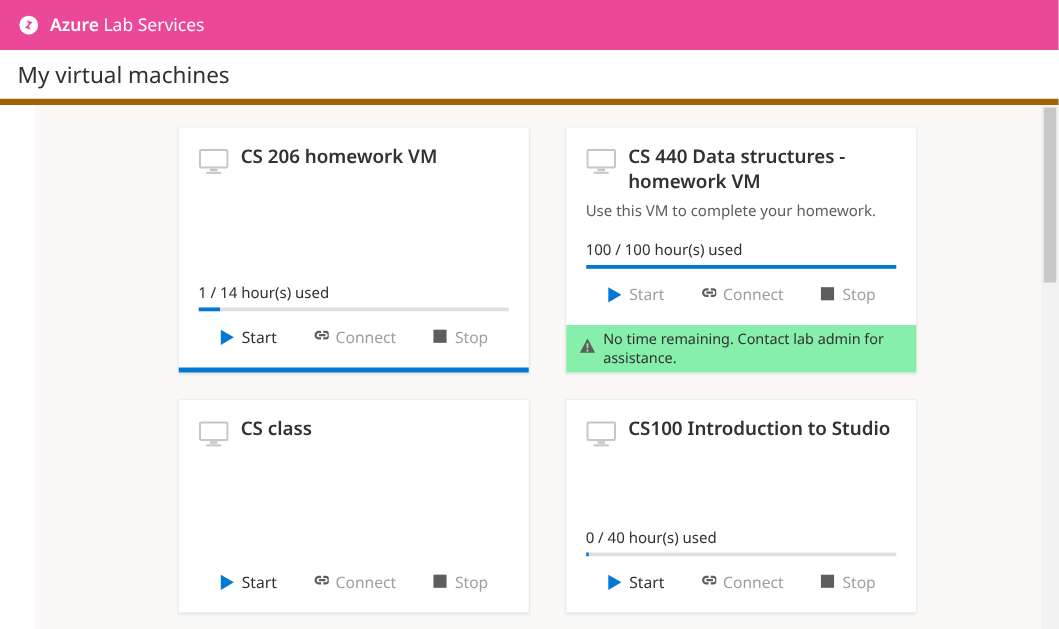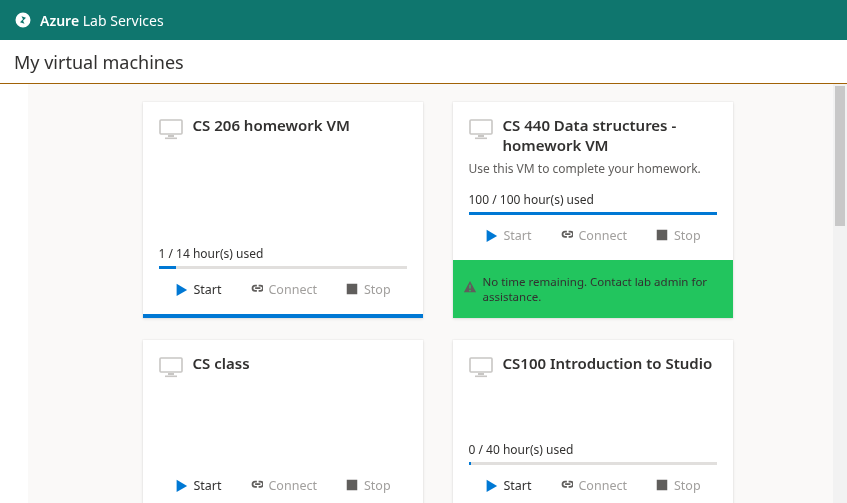--- a/index.html
+++ b/index.html
@@ -7,38 +7,38 @@
     font-family: "Segoe UI", -apple-system, system-ui, sans-serif;
     font-size: 13px;
     color: #323130;
     background: #fff;
     width: 847px;
     height: 503px;
     overflow: hidden;
     position: relative;
   }
   .topbar {
-    background: #0f766e;
+    background: #ec4899;
     color: #fff;
     height: 40px;
     display: flex;
     align-items: center;
     padding: 0 14px;
   }
   .topbar svg { flex-shrink: 0; }
   .brand { margin-left: 8px; font-size: 14px; }
   .brand .bold { font-weight: 600; }
   .subhead {
     height: 44px;
     display: flex;
     align-items: center;
     padding: 0 14px;
     font-size: 18px;
     font-weight: 400;
-    border-bottom: 1px solid #a16207;
+    border-bottom: 5px solid #a16207;
     background: #fff;
   }
   .content {
     background: #faf9f8;
     height: calc(503px - 40px - 44px);
     overflow-y: auto;
     padding: 18px 0 24px 0;
     position: relative;
     margin-left: 28px;
   }
@@ -105,24 +105,24 @@
     cursor: pointer;
     color: #323130;
   }
   .act.disabled { color: #a19f9d; cursor: default; }
   .act .icon-box { display:inline-flex; }
   .card-footer-bar {
     height: 4px;
     background: #0078d4;
   }
   .alert {
-    background: #22c55e;
+    background: #86efac;
     color: #323130;
     font-size: 11.5px;
-    padding: 14px 10px;
+    padding: 4px 10px;
     display: flex;
     align-items: center;
     gap: 6px;
   }
 </style>
 </head>
 <body>
 
 <div class="topbar">
   <svg width="18" height="18" viewBox="0 0 24 24">

